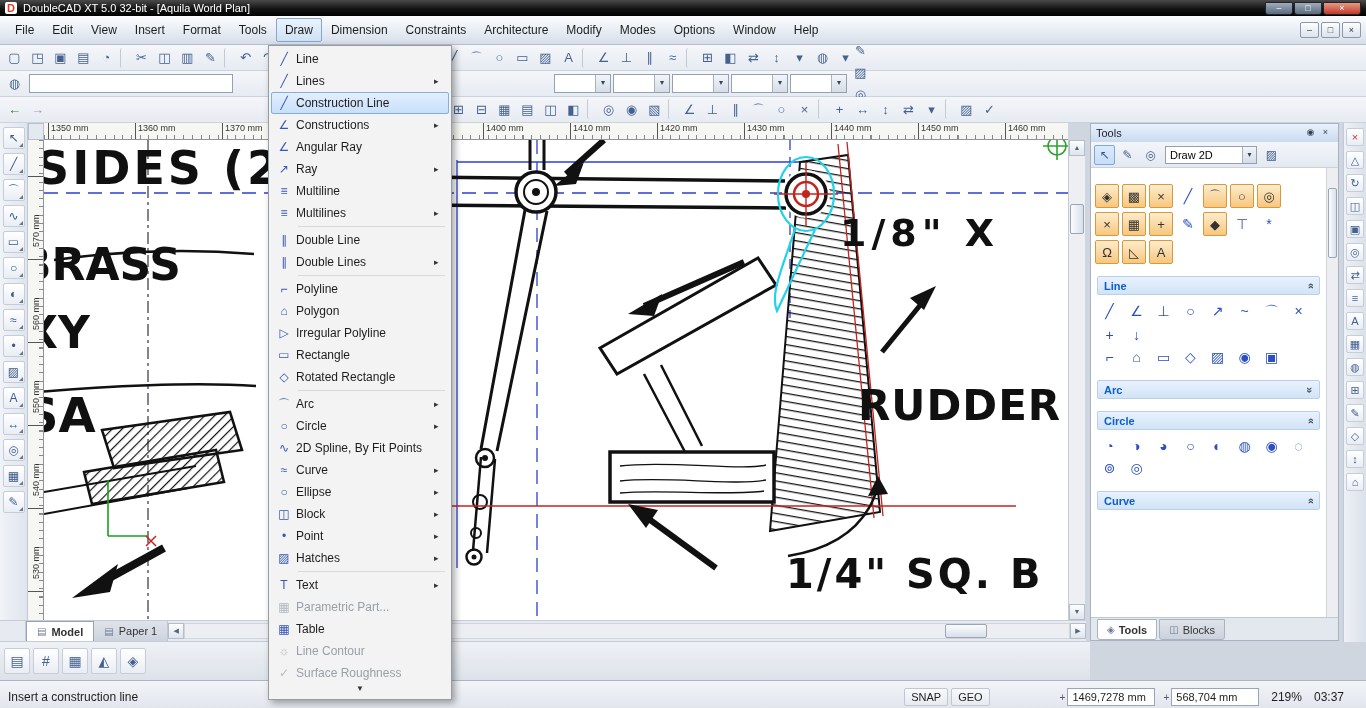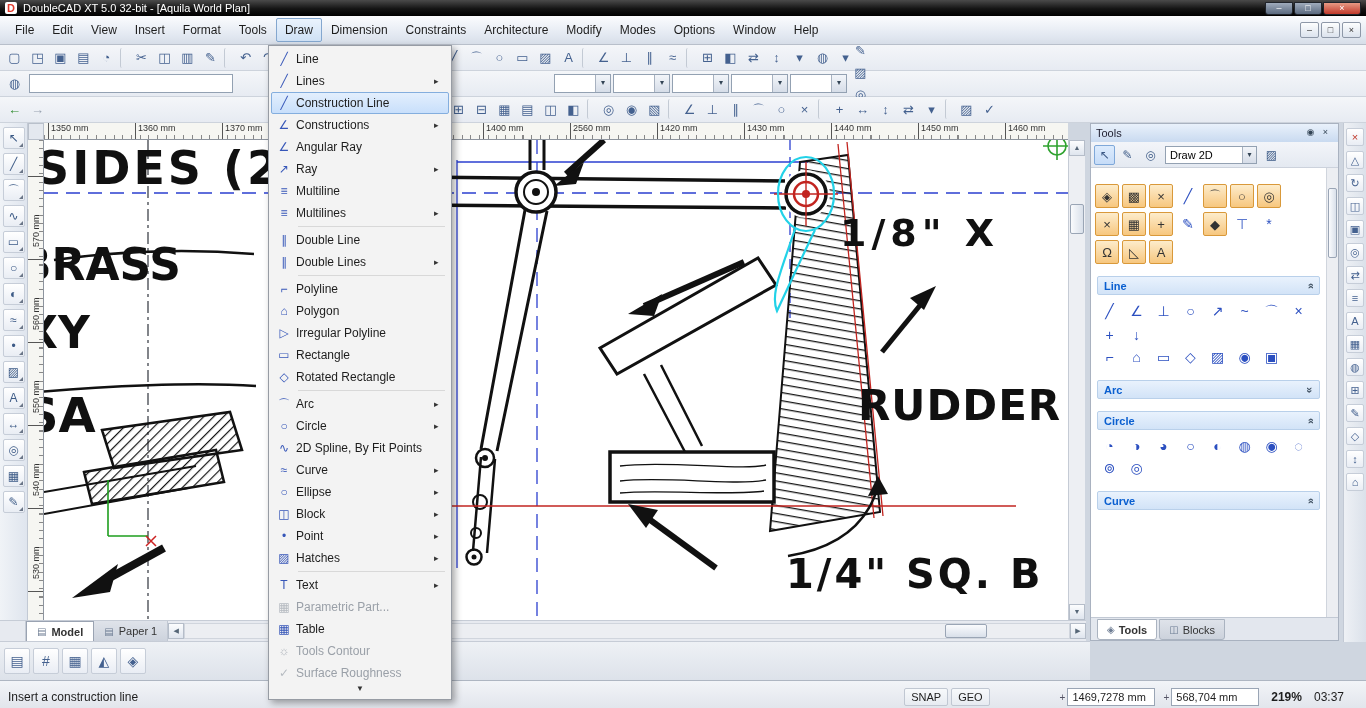--- a/index.html
+++ b/index.html
@@ -101,21 +101,21 @@
 .rsi{width:18px;height:18px;font-size:11px;color:#44618f;border:1px solid #c6cdd8;border-radius:2px;background:linear-gradient(#fff,#e9edf4);display:flex;align-items:center;justify-content:center;flex:0 0 auto;}
 .rsi.red{color:#c0392b;}
 
 
 .statusbar{position:absolute;left:0;top:680px;width:1366px;height:28px;background:linear-gradient(#f2f4f8,#dfe3ea);border-top:1px solid #aeb6c2;display:flex;align-items:center;font-size:12px;color:#1d1d1d;padding:16px 8px;}
 .sb-hint{flex:1;}
 .sb-btn{padding:2px 6px;font-size:11px;color:#222;border:1px solid #c0c7d2;background:linear-gradient(#f7f9fb,#e7ebf1);border-radius:2px;margin-left:3px;}
 .sb-gap{width:62px;}
 .sb-ic{font-size:10px;color:#556;margin:0 2px 0 8px;}
 .sb-field{width:88px;height:18px;background:#fff;border:1px solid #9aa5b5;font-size:11px;display:flex;align-items:center;padding:0 4px;}
-.sb-zoom{margin:16px 12px;font-weight:bold;}
+.sb-zoom{margin:16px 12px;}
 .sb-time{margin-right:14px;}
 
 
 .menu-pop{position:absolute;left:268px;top:45px;width:184px;background:#f3f3f3;border:1px solid #979ca4;box-shadow:3px 3px 7px rgba(0,0,0,.35);padding:2px;z-index:60;}
 .mi{height:22px;display:flex;align-items:center;font-size:12px;color:#1d1d1d;padding-right:2px;border:1px solid transparent;border-radius:2px;}
 .mi.sel{background:linear-gradient(#e3effd,#c8dffb);border-color:#84aede;}
 .mi.dis{color:#9aa0a8;}
 .mi.dis .mic{color:#b5bac0;}
 .mi.sep{height:5px;padding:0;}
 .mi.sep::after{content:"";flex:1;height:1px;background:#d8d8d8;margin:0 3px 0 26px;}
@@ -286,21 +286,21 @@
 
 <div class="corner"></div>
 <div class="ruler-top">
 
 <span class="rt-cell">1350 mm</span>
     <span class="rt-cell">1360 mm</span>
     <span class="rt-cell">1370 mm</span>
     <span class="rt-cell">1380 mm</span>
     <span class="rt-cell">1390 mm</span>
     <span class="rt-cell">1400 mm</span>
-    <span class="rt-cell">2560 mm</span>
+    <span class="rt-cell">1410 mm</span>
     <span class="rt-cell">1420 mm</span>
     <span class="rt-cell">1430 mm</span>
     <span class="rt-cell">1440 mm</span>
     <span class="rt-cell">1450 mm</span>
     <span class="rt-cell">1460 mm</span>
   </div>
 <div class="ruler-left">
 
 <div class="rl-cell">
       <span>570 mm</span>
@@ -801,21 +801,21 @@
       </div>
     
       <div class="mi">
         <span class="mic">▦</span>
         <span class="mil">Table</span>
         <span class="arr"></span>
       </div>
     
       <div class="mi dis">
         <span class="mic">☼</span>
-        <span class="mil">Tools Contour</span>
+        <span class="mil">Line Contour</span>
         <span class="arr"></span>
       </div>
     
       <div class="mi dis">
         <span class="mic">✓</span>
         <span class="mil">Surface Roughness</span>
         <span class="arr"></span>
       </div>
     </span>
   <div class="menu-more">▼</div>

